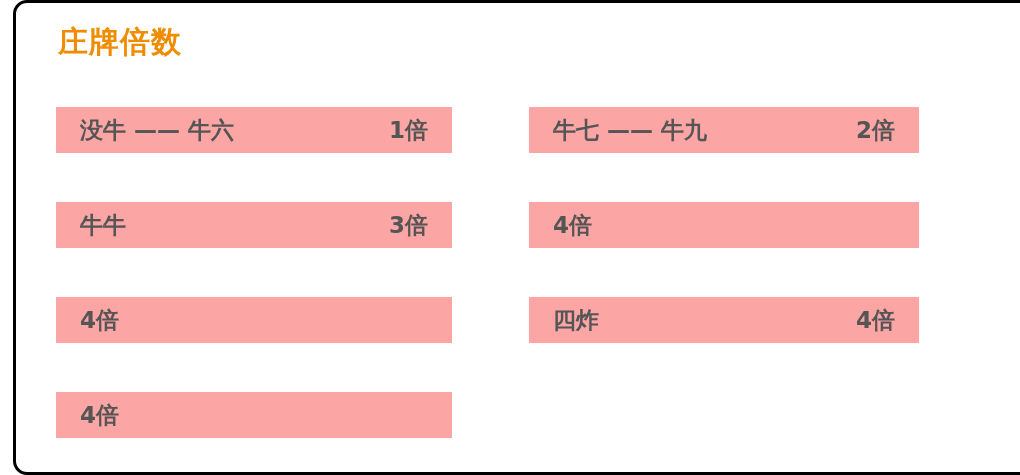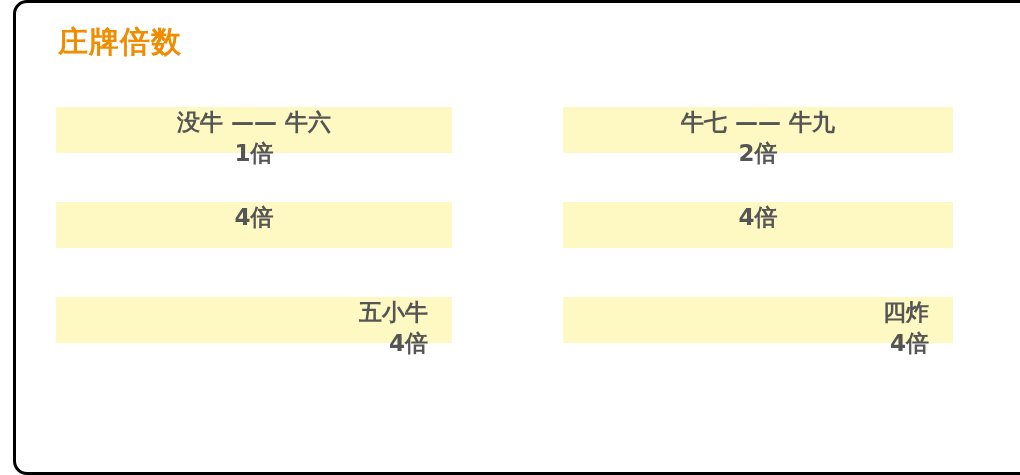--- a/index.html
+++ b/index.html
@@ -28,57 +28,59 @@
       line-height: 38px;
       font-weight: bold;
       color: #F08C00;
       letter-spacing: 1px;
     }
     .col {
       position: absolute;
       top: 104px;
     }
     .col-left  { left: 40px;  width: 396px; }
-    .col-right { left: 547px; width: 390px; }
+    .col-right { left: 513px; width: 390px; }
     .row {
       height: 46px;
       margin-bottom: 49px;
-      background: #fef9c3;
+      background: #fca5a5;
       display: flex;
       align-items: center;
       justify-content: space-between;
       padding: 0 24px;
       box-sizing: border-box;
-      flex-direction: column;
     }
-    .row:last-child { margin-bottom: 0; align-items: flex-end; }
+    .row:last-child { margin-bottom: 0; }
     .hand, .mult {
       font-size: 23px;
       font-weight: bold;
       color: #555555;
       white-space: nowrap;
     }
   </style>
 </head>
 <body>
 
 <div class="page">
 
   <h1 class="title">庄牌倍数</h1>
 
   <div class="col col-left">
     <div class="row">
       <span class="hand">没牛 —— 牛六</span>
       <span class="mult">1倍</span>
     </div>
     <div class="row">
+      <span class="hand">牛牛</span>
+      <span class="mult">3倍</span>
+    </div>
+    <div class="row">
       <span class="mult">4倍</span>
     </div>
     <div class="row">
-      <span class="hand">五小牛</span>
       <span class="mult">4倍</span>
     </div>
   </div>
 
   <div class="col col-right">
     <div class="row">
       <span class="hand">牛七 —— 牛九</span>
       <span class="mult">2倍</span>
     </div>
     <div class="row">

